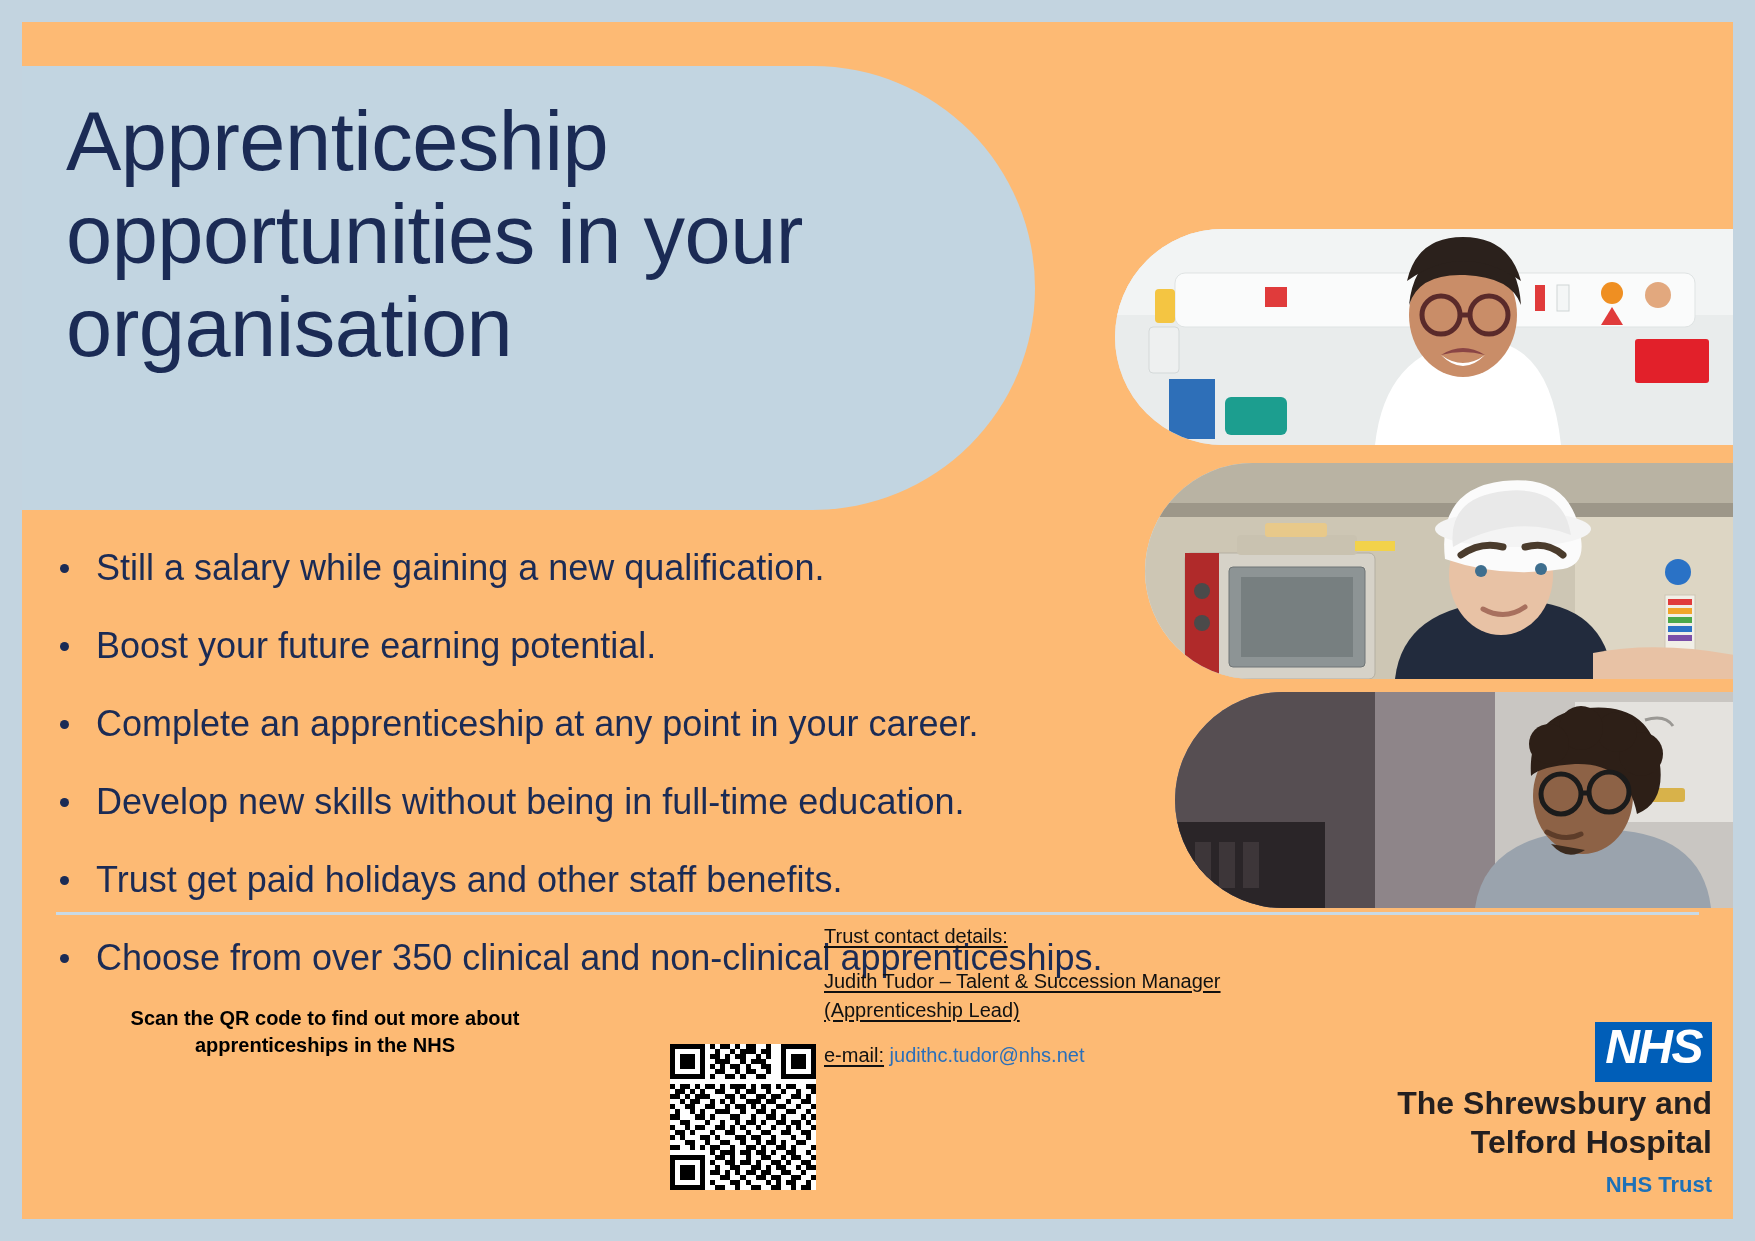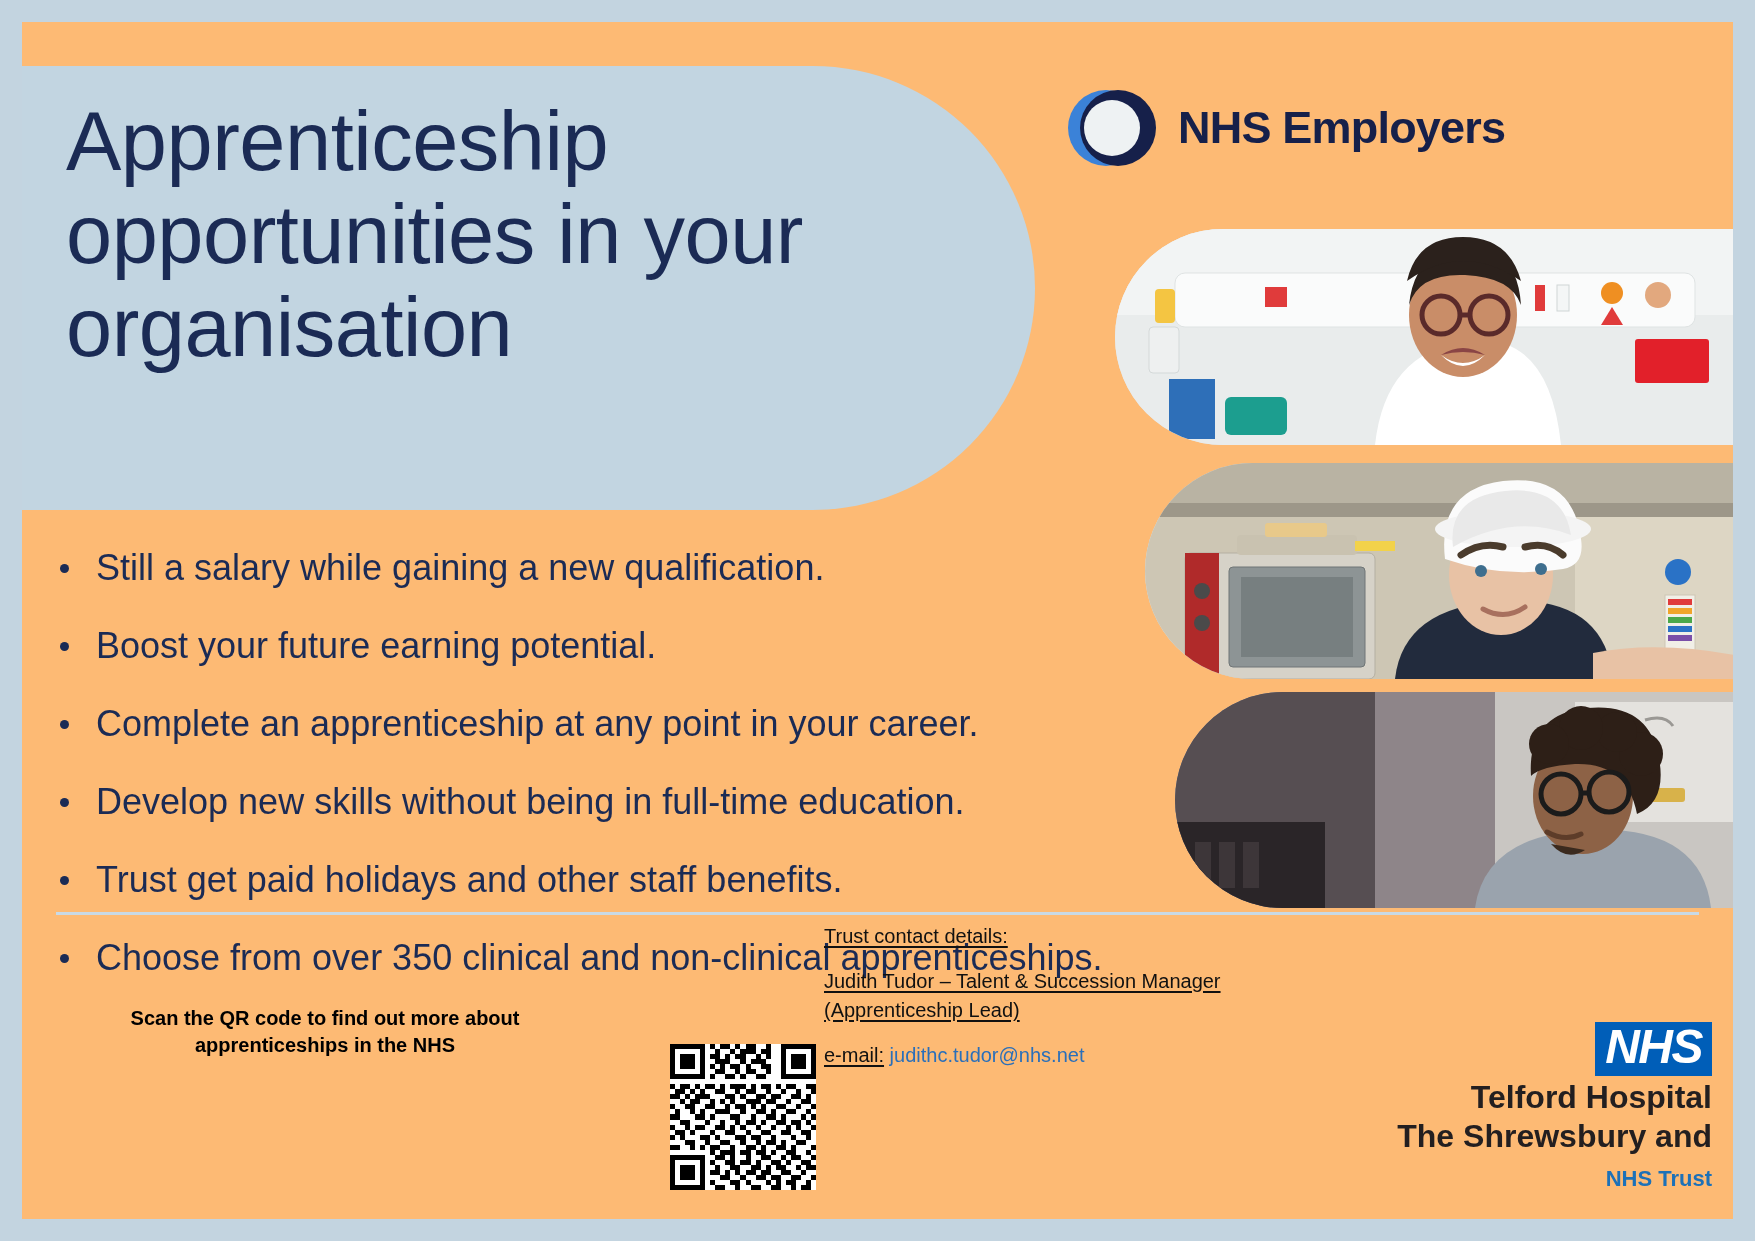--- a/index.html
+++ b/index.html
@@ -146,21 +146,21 @@
     text-align: right;
   }
   .nhs-box {
     display: inline-block;
     background: #005eb8;
     color: #ffffff;
     font-size: 48px;
     font-weight: bold;
     font-style: italic;
     letter-spacing: -1.5px;
-    padding: 1px 10px 4px 10px;
+    padding: 1px 10px 10px 10px;
     line-height: 1.02;
   }
   .trust-name {
     color: #231f20;
     font-size: 32px;
     font-weight: bold;
     line-height: 1.06;
     margin-top: 5px;
   }
   .trust-sub {
@@ -172,28 +172,20 @@
 </style>
 </head>
 <body>
 
 <div class="poster-frame">
 
   <div class="hero-panel"></div>
 
   <h1 class="hero-title">Apprenticeship opportunities in your organisation</h1>
 
-  <div class="nhse-logo">
-    <span class="nhse-mark">
-      <span class="ring ring-blue"></span>
-      <span class="ring ring-navy"></span>
-      <span class="ring-hole"></span>
-    </span>
-    <span class="nhse-word">NHS Employers</span>
-  </div>
 
   <div class="photo photo-1">
     <svg viewBox="0 0 640 216" preserveAspectRatio="xMidYMid slice">
       <rect x="0" y="0" width="640" height="216" fill="#e9ecec"></rect>
       <rect x="0" y="0" width="640" height="86" fill="#f2f4f4"></rect>
       <rect x="60" y="44" width="520" height="54" rx="10" fill="#fafbfb" stroke="#dfe3e3"></rect>
       <rect x="150" y="58" width="22" height="20" fill="#e03b3b"></rect>
       <rect x="300" y="52" width="9" height="40" fill="#d8dede"></rect>
       <rect x="345" y="52" width="9" height="40" fill="#d8dede"></rect>
       <rect x="420" y="56" width="10" height="26" fill="#e03b3b"></rect>
@@ -339,18 +331,18 @@
 
   <div class="contact">
     <div class="line"><span class="u">Trust contact details:</span></div>
     <div class="line"><span class="u">Judith Tudor – Talent &amp; Succession Manager (Apprenticeship Lead)</span></div>
     <div class="line"><span class="u">e-mail:</span>
       <span class="mail-link">judithc.tudor@nhs.net</span></div>
   </div>
 
   <div class="trust-logo">
     <div><span class="nhs-box">NHS</span></div>
+    <div class="trust-name">The Shrewsbury and</div>
     <div class="trust-name">Telford Hospital</div>
-    <div class="trust-name">The Shrewsbury and</div>
     <div class="trust-sub">NHS Trust</div>
   </div>
 
 </div>
 
 </body></html>

